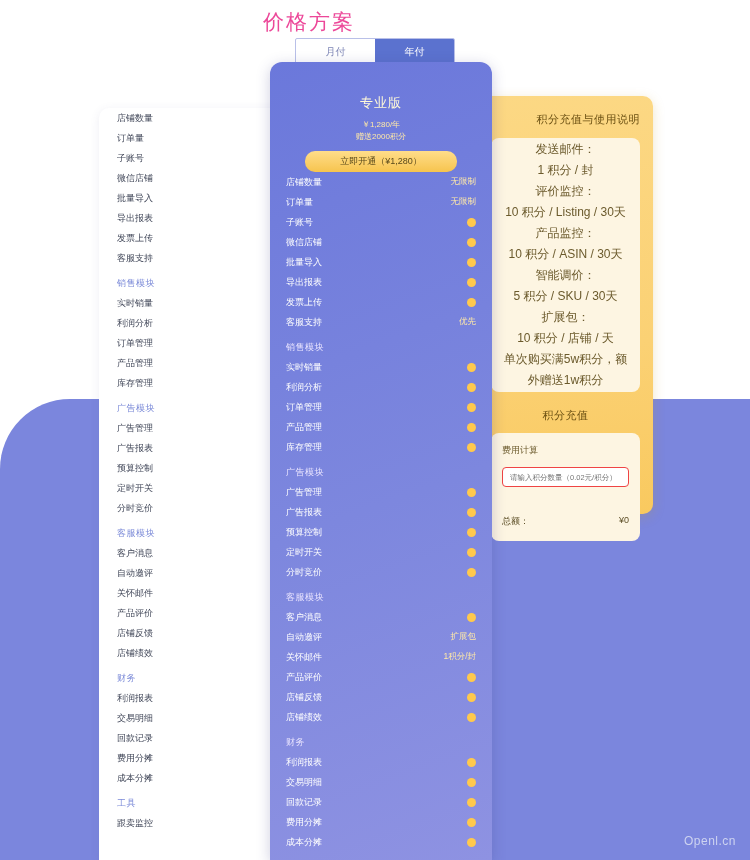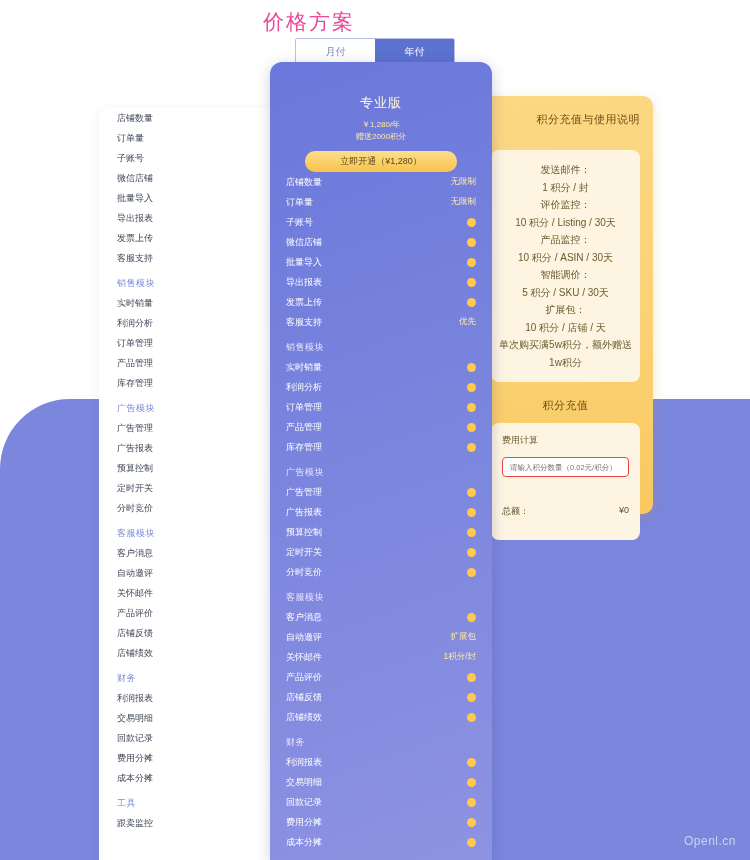--- a/index.html
+++ b/index.html
@@ -99,26 +99,26 @@
     content: ""; position: absolute; left: 1.7px; top: 3.9px;
     width: 5.5px; height: 1.3px; background: #ffffff;
   }
   .dot.no::after { transform: rotate(45deg); }
   .dot.no::before { transform: rotate(-45deg); }
   .dot.amber { background: #ffc94d; }
 
   
   .pts-title { text-align: right; font-size: 11px; color: #6b5012; padding-top: 16px; letter-spacing: .5px; }
   .pts-box {
-    margin-top: 23px; background: #fdf5e2; border-radius: 8px;
-    padding: 11px 8px; text-align: center; font-size: 10px;
+    margin-top: 11px; background: #fdf5e2; border-radius: 8px;
+    padding: 1px 8px; text-align: center; font-size: 12px;
     color: #6b5a2c; line-height: 1.75;
   }
   .pts-title2 { text-align: center; font-size: 11px; color: #6b5012; padding-top: 16px; letter-spacing: .5px; }
-  .pts-box2 { margin-top: 10px; background: #fdf5e2; border-radius: 8px; padding: 11px 11px 22px; }
+  .pts-box2 { margin-top: 10px; background: #fdf5e2; border-radius: 8px; padding: 11px 11px 13px; }
   .pts-label { font-size: 9px; color: #6b5a2c; }
   .pts-input {
     margin-top: 10px; width: 100%; height: 20px; border-radius: 4px;
     border: 1px solid #ef4444; background: #ffffff; font-size: 7.5px;
     color: #a89c7e; padding: 0 7px; font-family: inherit;
   }
   .pts-total { display: flex; justify-content: space-between; margin-top: 28px; font-size: 9px; color: #5c4e26; }
   .pts-pay {
     margin: 12px auto 0; width: 100%; height: 21px; border-radius: 11px;
     background: linear-gradient(180deg,#ffdd8a,#f3bf48); border: none;

